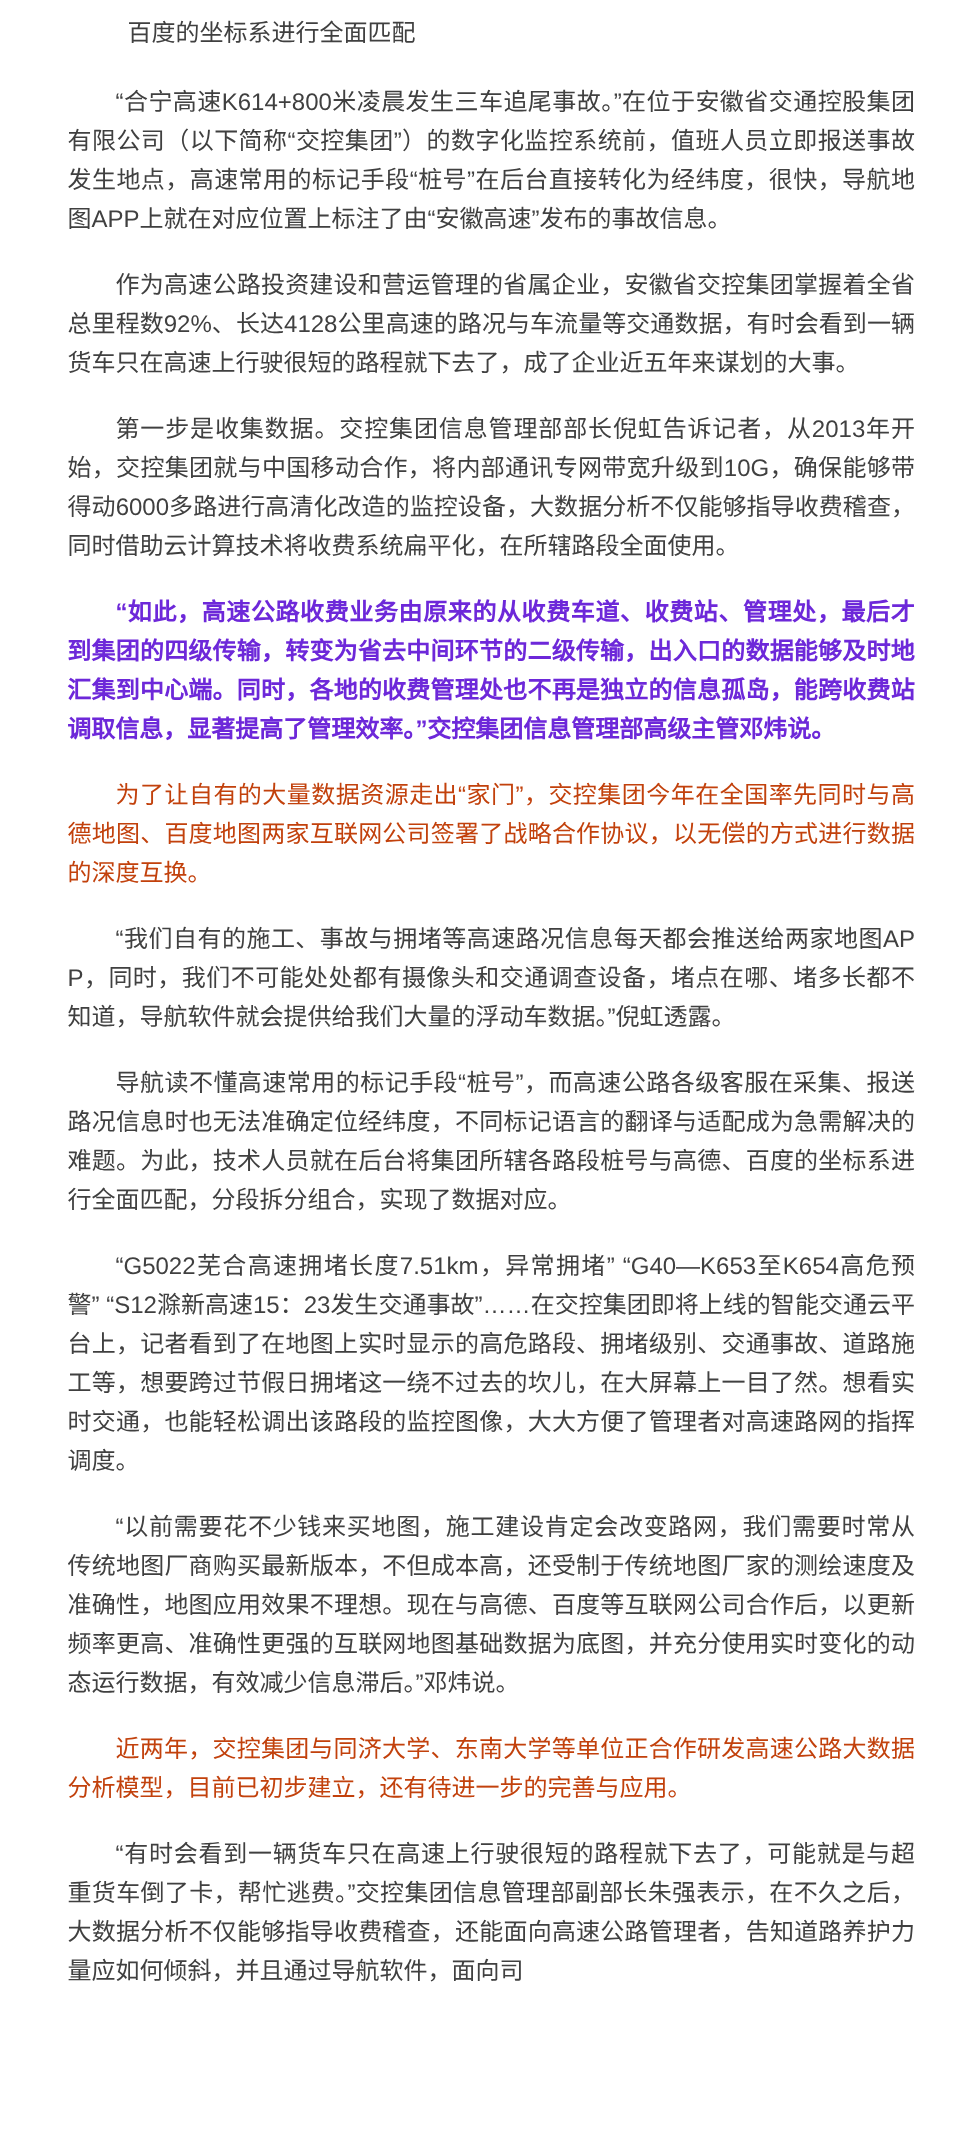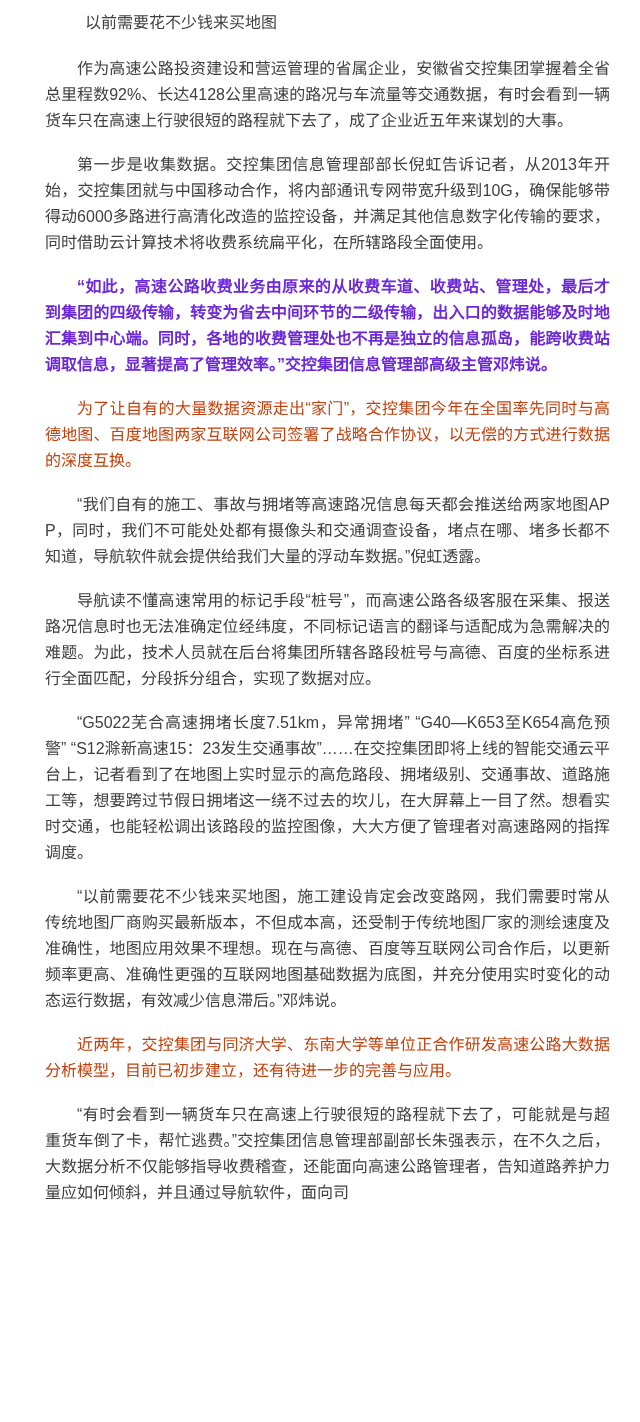--- a/index.html
+++ b/index.html
@@ -31,24 +31,25 @@
   }
   .article p.title {
     text-indent: 2.5em;
     margin-bottom: 20px;
   }
 </style>
 </head>
 <body style="background: rgb(255, 255, 255);">
 
 <div class="article">
-  <p class="title" style="color: rgb(64, 64, 64);">以前需要花不少钱来买地图</p>
+  <p class="title" style="color: rgb(64, 64, 64);">百度的坐标系进行全面匹配</p>
   <div>
+      <p style="color: rgb(64, 64, 64);">“合宁高速K614+800米凌晨发生三车追尾事故。”在位于安徽省交通控股集团有限公司（以下简称“交控集团”）的数字化监控系统前，值班人员立即报送事故发生地点，高速常用的标记手段“桩号”在后台直接转化为经纬度，很快，导航地图APP上就在对应位置上标注了由“安徽高速”发布的事故信息。</p>
       <p style="color: rgb(64, 64, 64);">作为高速公路投资建设和营运管理的省属企业，安徽省交控集团掌握着全省总里程数92%、长达4128公里高速的路况与车流量等交通数据，有时会看到一辆货车只在高速上行驶很短的路程就下去了，成了企业近五年来谋划的大事。</p>
-      <p style="color: rgb(64, 64, 64);">第一步是收集数据。交控集团信息管理部部长倪虹告诉记者，从2013年开始，交控集团就与中国移动合作，将内部通讯专网带宽升级到10G，确保能够带得动6000多路进行高清化改造的监控设备，并满足其他信息数字化传输的要求，同时借助云计算技术将收费系统扁平化，在所辖路段全面使用。</p>
+      <p style="color: rgb(64, 64, 64);">第一步是收集数据。交控集团信息管理部部长倪虹告诉记者，从2013年开始，交控集团就与中国移动合作，将内部通讯专网带宽升级到10G，确保能够带得动6000多路进行高清化改造的监控设备，大数据分析不仅能够指导收费稽查，同时借助云计算技术将收费系统扁平化，在所辖路段全面使用。</p>
       <p style="color: #6d28d9; font-weight: bold;">“如此，高速公路收费业务由原来的从收费车道、收费站、管理处，最后才到集团的四级传输，转变为省去中间环节的二级传输，出入口的数据能够及时地汇集到中心端。同时，各地的收费管理处也不再是独立的信息孤岛，能跨收费站调取信息，显著提高了管理效率。”交控集团信息管理部高级主管邓炜说。</p>
       <p style="color: #c2410c;">为了让自有的大量数据资源走出“家门”，交控集团今年在全国率先同时与高德地图、百度地图两家互联网公司签署了战略合作协议，以无偿的方式进行数据的深度互换。</p>
       <p style="color: rgb(64, 64, 64);">“我们自有的施工、事故与拥堵等高速路况信息每天都会推送给两家地图APP，同时，我们不可能处处都有摄像头和交通调查设备，堵点在哪、堵多长都不知道，导航软件就会提供给我们大量的浮动车数据。”倪虹透露。</p>
       <p style="color: rgb(64, 64, 64);">导航读不懂高速常用的标记手段“桩号”，而高速公路各级客服在采集、报送路况信息时也无法准确定位经纬度，不同标记语言的翻译与适配成为急需解决的难题。为此，技术人员就在后台将集团所辖各路段桩号与高德、百度的坐标系进行全面匹配，分段拆分组合，实现了数据对应。</p>
       <p style="color: rgb(64, 64, 64);">“G5022芜合高速拥堵长度7.51km，异常拥堵” “G40—K653至K654高危预警” “S12滁新高速15：23发生交通事故”……在交控集团即将上线的智能交通云平台上，记者看到了在地图上实时显示的高危路段、拥堵级别、交通事故、道路施工等，想要跨过节假日拥堵这一绕不过去的坎儿，在大屏幕上一目了然。想看实时交通，也能轻松调出该路段的监控图像，大大方便了管理者对高速路网的指挥调度。</p>
       <p style="color: rgb(64, 64, 64);">“以前需要花不少钱来买地图，施工建设肯定会改变路网，我们需要时常从传统地图厂商购买最新版本，不但成本高，还受制于传统地图厂家的测绘速度及准确性，地图应用效果不理想。现在与高德、百度等互联网公司合作后，以更新频率更高、准确性更强的互联网地图基础数据为底图，并充分使用实时变化的动态运行数据，有效减少信息滞后。”邓炜说。</p>
       <p style="color: #c2410c;">近两年，交控集团与同济大学、东南大学等单位正合作研发高速公路大数据分析模型，目前已初步建立，还有待进一步的完善与应用。</p>
       <p style="color: rgb(64, 64, 64);">“有时会看到一辆货车只在高速上行驶很短的路程就下去了，可能就是与超重货车倒了卡，帮忙逃费。”交控集团信息管理部副部长朱强表示，在不久之后，大数据分析不仅能够指导收费稽查，还能面向高速公路管理者，告知道路养护力量应如何倾斜，并且通过导航软件，面向司</p>
     </div>
 </div>

